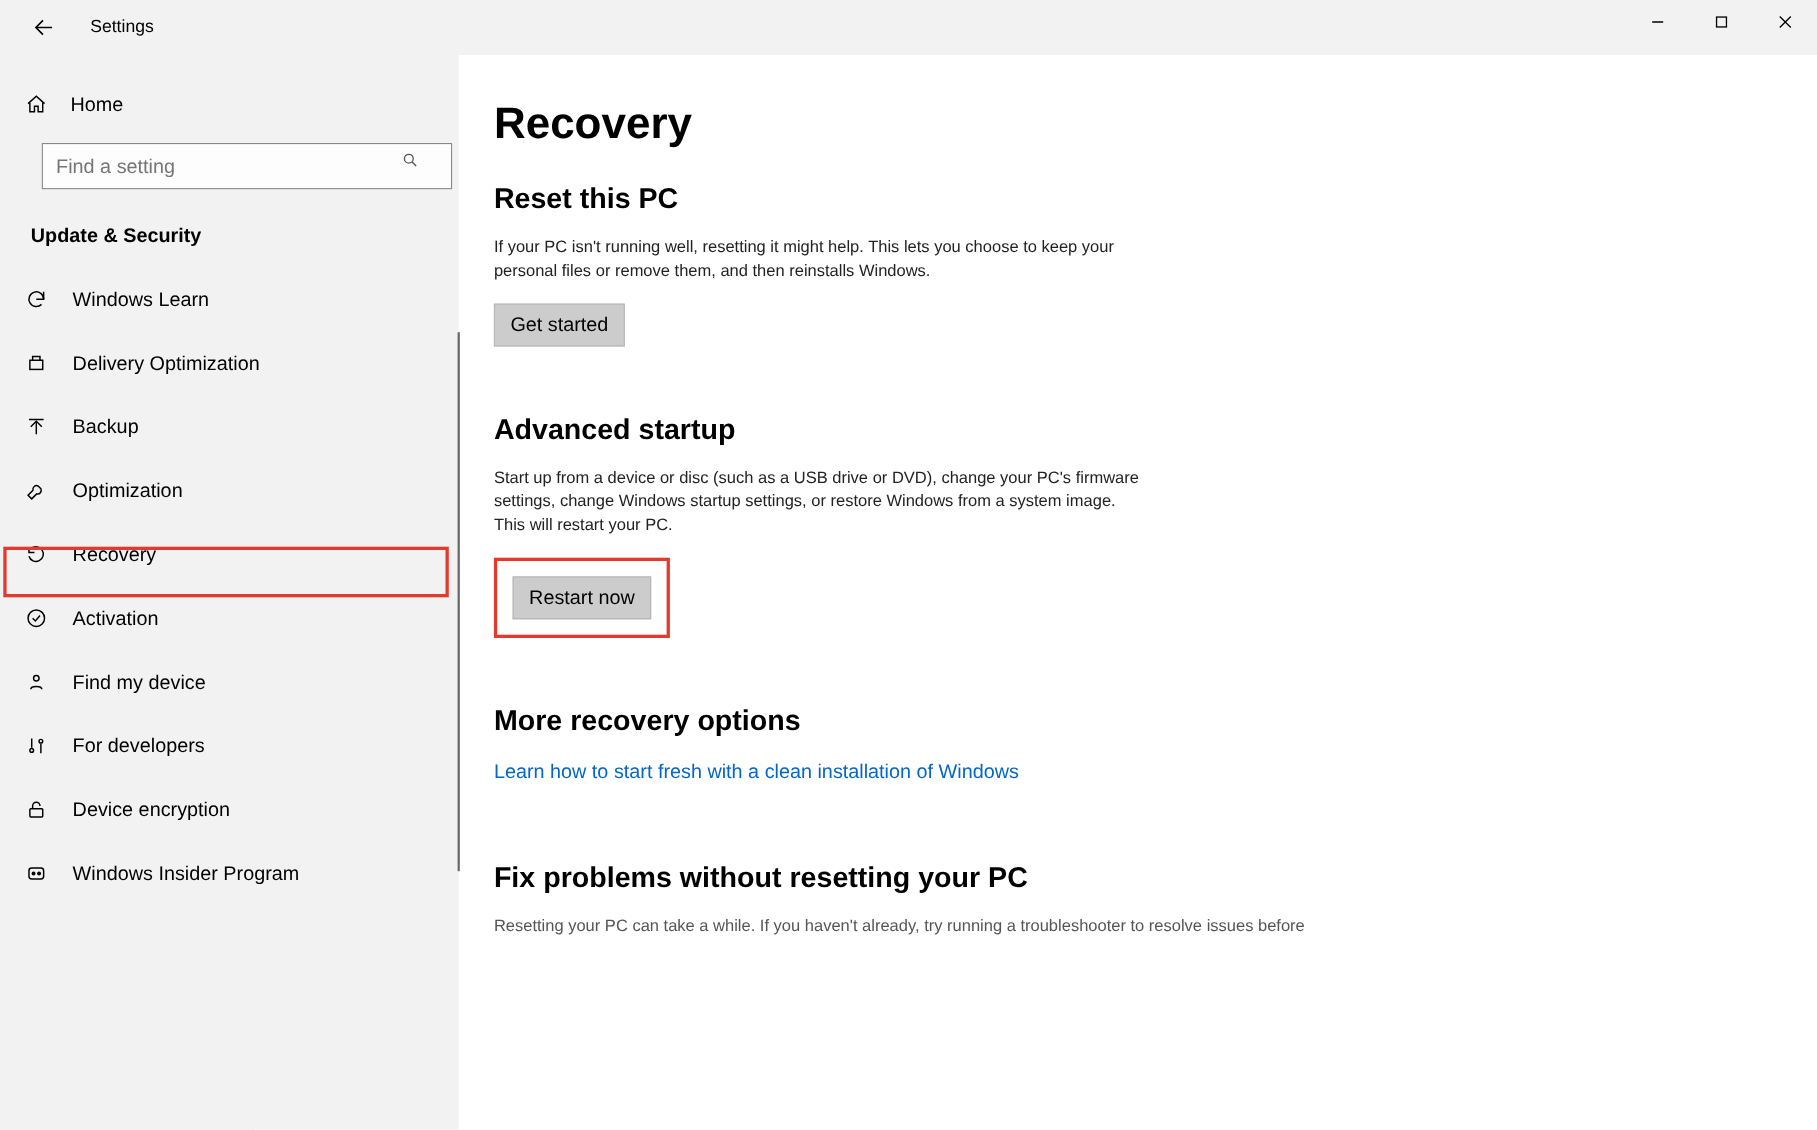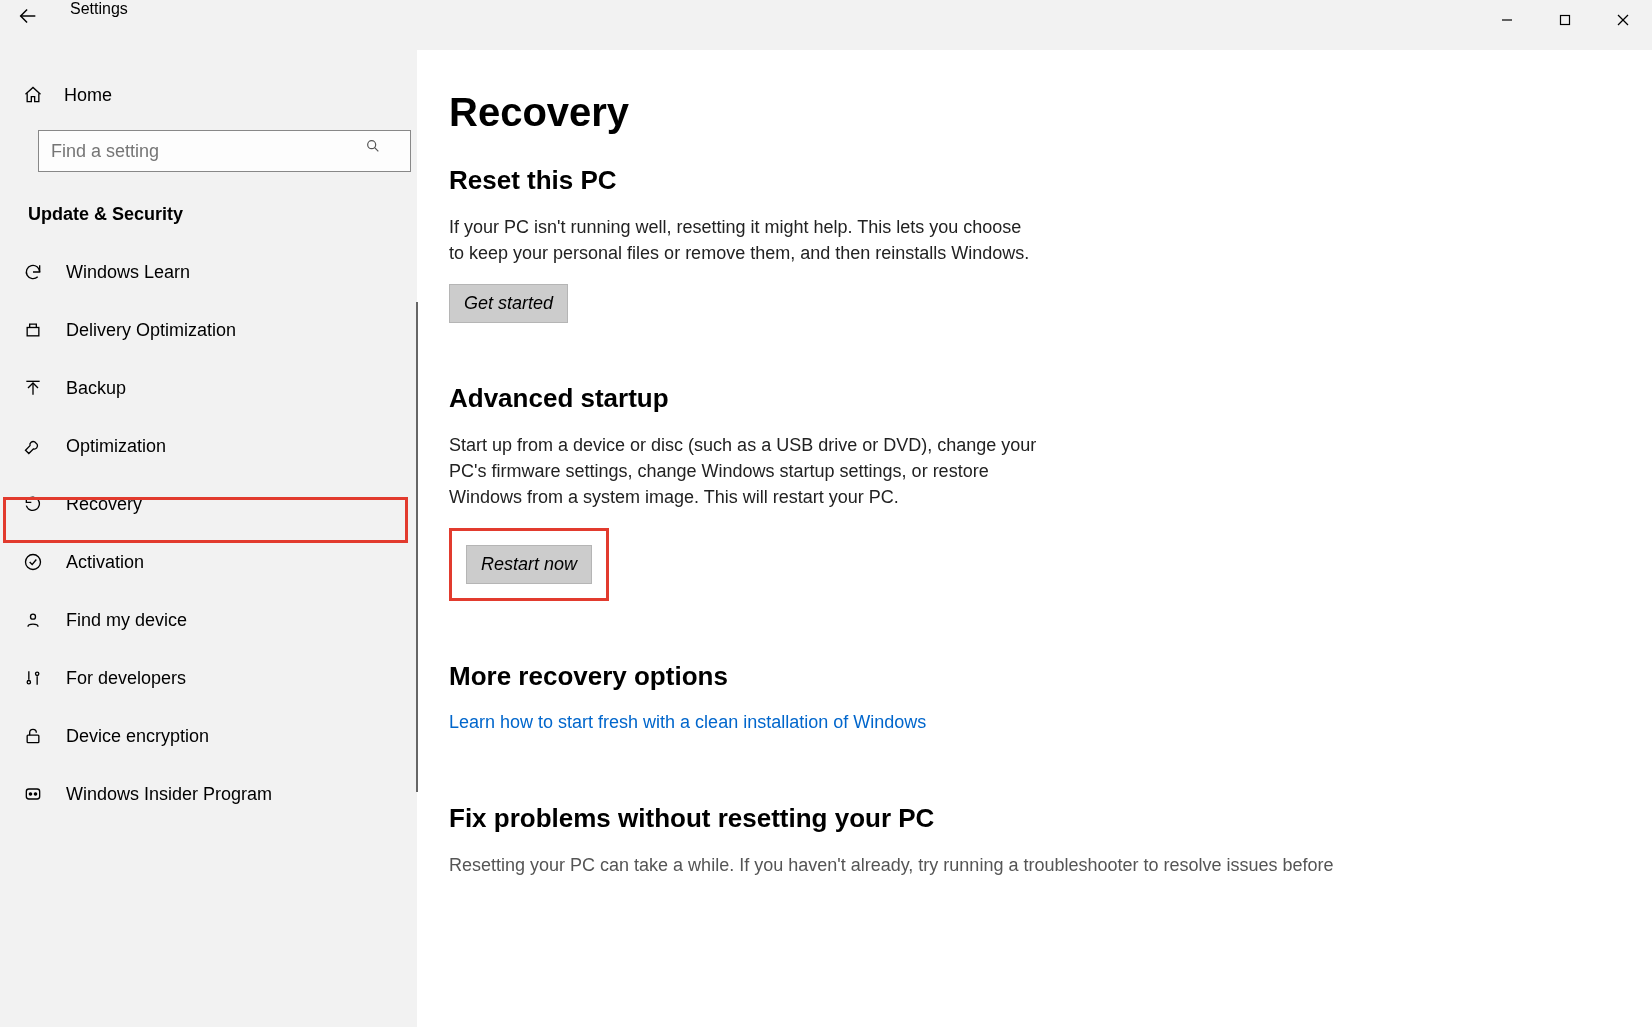--- a/index.html
+++ b/index.html
@@ -16,21 +16,22 @@
     height: 1027px;
     display: flex;
     flex-direction: column;
     position: relative;
   }
 
   
   .titlebar {
     height: 50px;
     display: flex;
-    padding-left: 12px;
+    align-items: center;
+    padding-left: 24px;
     background: #f2f2f2;
   }
   .titlebar .back {
     width: 32px; height: 32px;
     display: flex; align-items: center; justify-content: center;
   }
   .titlebar .title {
     font-size: 16px;
     margin-left: 26px;
   }
@@ -131,34 +132,33 @@
     margin-bottom: 30px;
   }
   h2.section {
     font-size: 26px;
     font-weight: 600;
     margin-top: 34px;
     margin-bottom: 18px;
   }
   h2.section.first { margin-top: 0; }
   p.body-text {
-    font-size: 18px;
+    font-size: 15px;
     line-height: 1.45;
     max-width: 590px;
     color: #222;
   }
   .btn-grey {
     display: inline-block;
     background: #cccccc;
     border: 1px solid #b5b5b5;
     padding: 8px 14px;
     font-size: 18px;
     margin-top: 18px;
     cursor: default;
-    font-style: italic;
   }
   .highlight-btn {
     border: 3px solid #e23b2e;
     padding: 14px;
     display: inline-block;
     margin-top: 18px;
   }
   .highlight-btn .btn-grey { margin-top: 0; }
   a.link {
     color: #0066cc;

